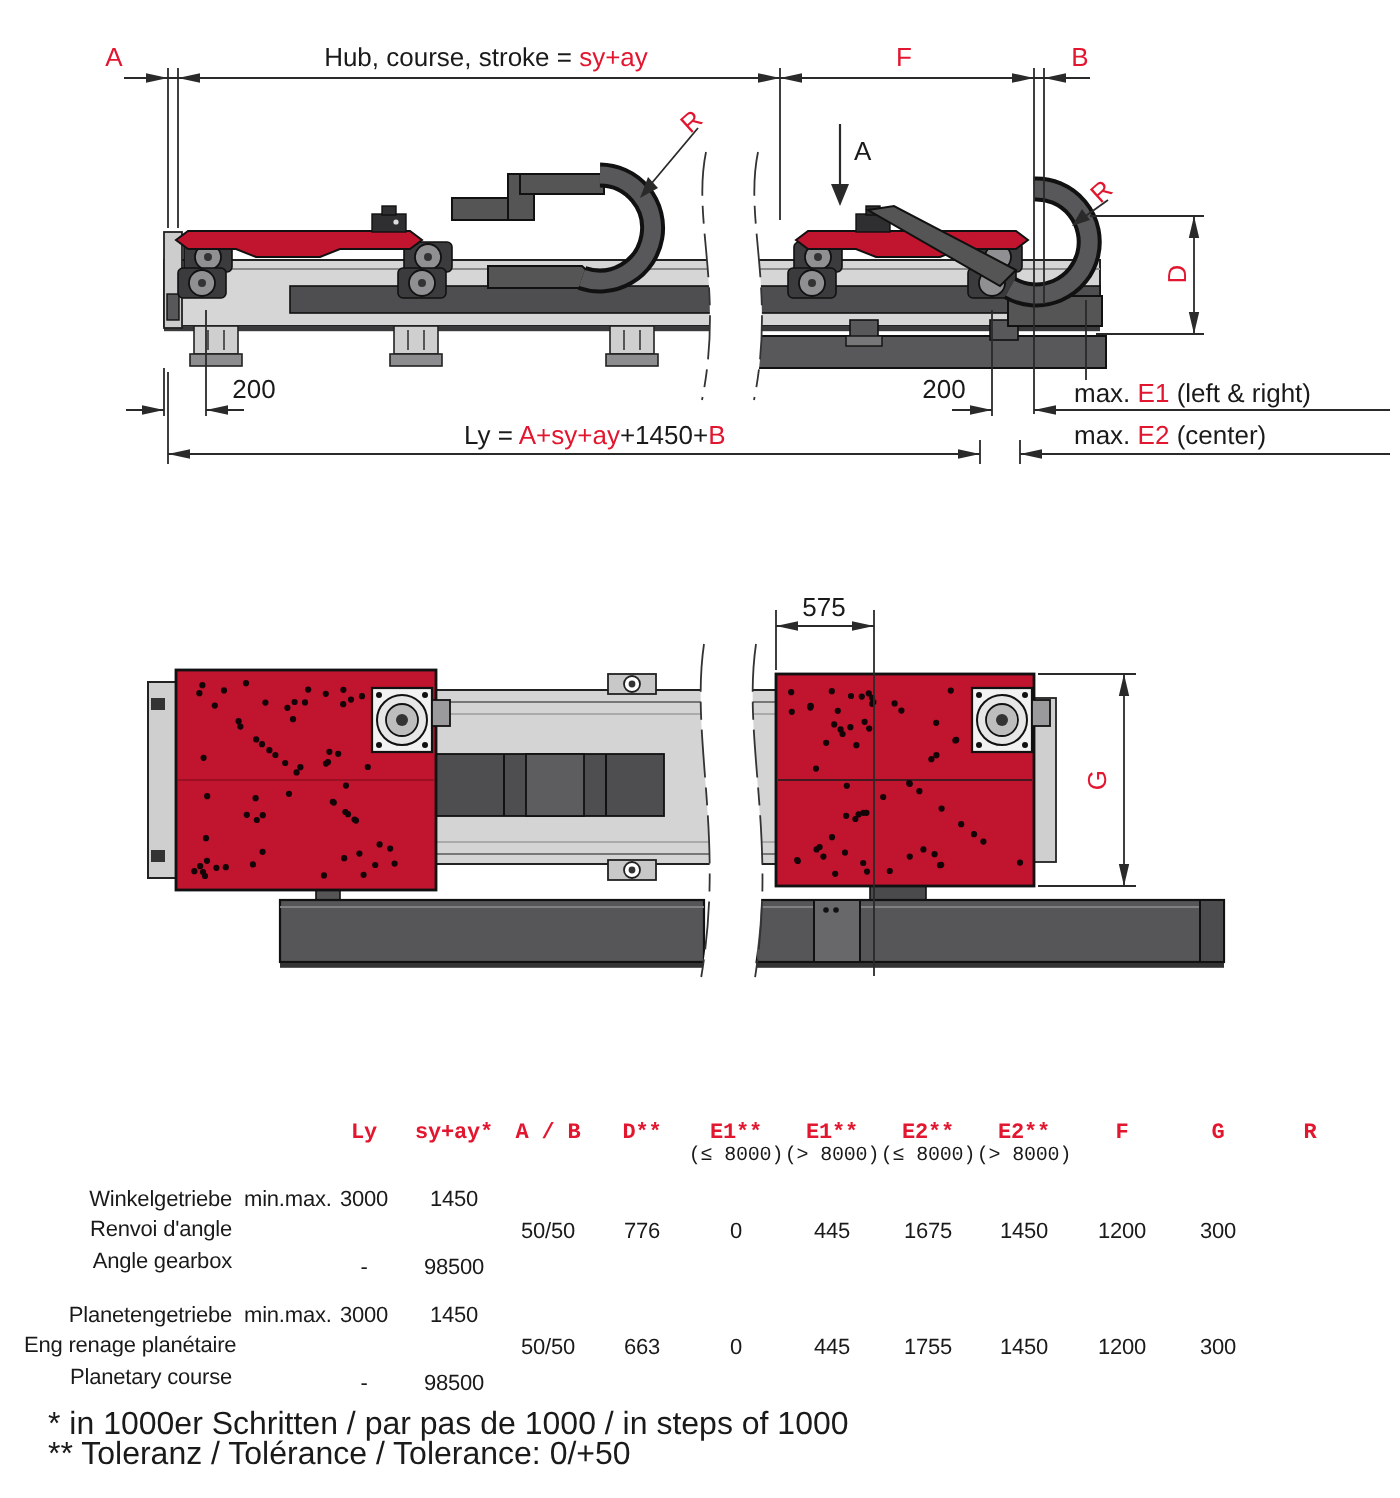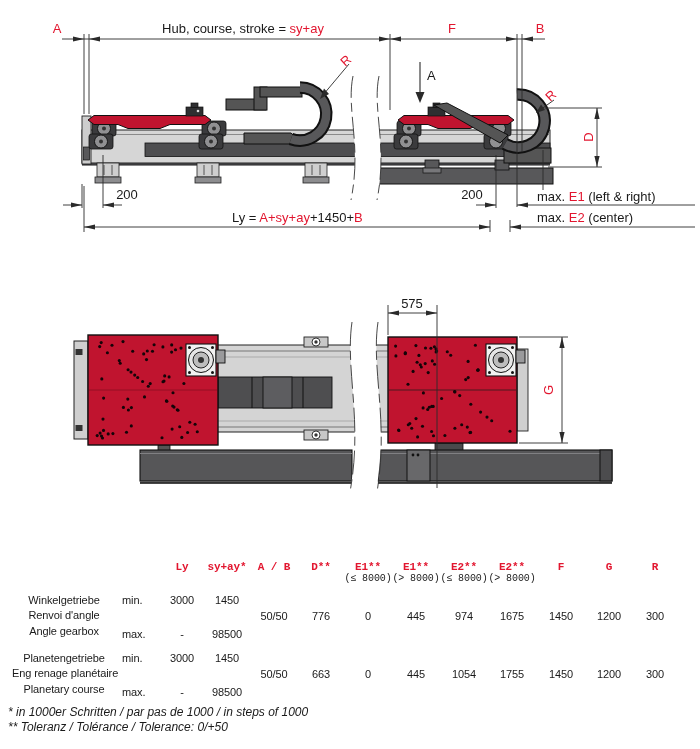--- a/index.html
+++ b/index.html
@@ -7,28 +7,28 @@
         font-family:"Liberation Sans",sans-serif;color:#1a1a1a;}
   #drawing{position:absolute;left:0;top:0;}
   
   #spec-table{position:absolute;left:8px;top:556px;width:670px;font-size:11px;letter-spacing:-0.1px;}
   .trow{display:grid;grid-template-columns:108px 44px 44px 46px 48px 46px 48px 48px 48px 48px 50px 46px 46px;}
   .thead .hcell{text-align:center;padding-top:5px;font-family:Liberation Mono, monospace;}
   .hl{color:#e2162f;font-weight:700;font-size:11px;line-height:12px;}
   .hs{color:#1a1a1a;font-weight:400;font-size:10px;line-height:11px;}
   .tblock{margin-top:9px;height:46px;}
   .tblock .cell{height:46px;}
-  .lblcell{text-align:center;padding-left:4px;}
+  .lblcell{text-align:right;padding-left:4px;}
   .lblcell div{line-height:15.3px;white-space:nowrap;}
-  .mmcell{display:flex;flex-direction:column;justify-content:space-between;
+  .mmcell{display:flex;flex-direction:row;justify-content:space-between;
           padding:1px 0 3px 6px;text-align:left;}
   .twocell{display:flex;flex-direction:column;justify-content:space-between;
            padding:1px 0 3px 0;text-align:center;}
   .onecell{display:flex;align-items:center;justify-content:center;text-align:right;}
-  #footnotes{position:absolute;left:8px;top:705px;font-size:12px;line-height:15px;color:#1a1a1a;font-style:italic;}
+  #footnotes{position:absolute;left:24px;top:705px;font-size:16px;line-height:15px;color:#1a1a1a;}
 </style>
 </head>
 <body>
 
 <div id="page">
 
 <svg id="drawing" width="700" height="545" viewBox="0 0 700 545">
 
   <g stroke-linecap="butt">
 
@@ -508,21 +508,20 @@
           <div>-</div>
         </div>
       <div class="cell twocell">
           <div>1450</div>
           <div>98500</div>
         </div>
       <div class="cell onecell">50/50</div>
       <div class="cell onecell">776</div>
       <div class="cell onecell">0</div>
       <div class="cell onecell">445</div>
-      <div class="cell onecell">974</div>
       <div class="cell onecell">1675</div>
       <div class="cell onecell">1450</div>
       <div class="cell onecell">1200</div>
       <div class="cell onecell">300</div>
     </div>
 
     <div class="trow tblock" style="margin-top:12px">
       <div class="cell lblcell">
         <div>Planetengetriebe</div>
           <div>Eng renage planétaire</div>
@@ -537,21 +536,20 @@
           <div>-</div>
         </div>
       <div class="cell twocell">
           <div>1450</div>
           <div>98500</div>
         </div>
       <div class="cell onecell">50/50</div>
       <div class="cell onecell">663</div>
       <div class="cell onecell">0</div>
       <div class="cell onecell">445</div>
-      <div class="cell onecell">1054</div>
       <div class="cell onecell">1755</div>
       <div class="cell onecell">1450</div>
       <div class="cell onecell">1200</div>
       <div class="cell onecell">300</div>
     </div>
   </div>
 
   <div id="footnotes">
     <div>* in 1000er Schritten / par pas de 1000 / in steps of 1000</div>
     <div>** Toleranz / Tolérance / Tolerance: 0/+50</div>

